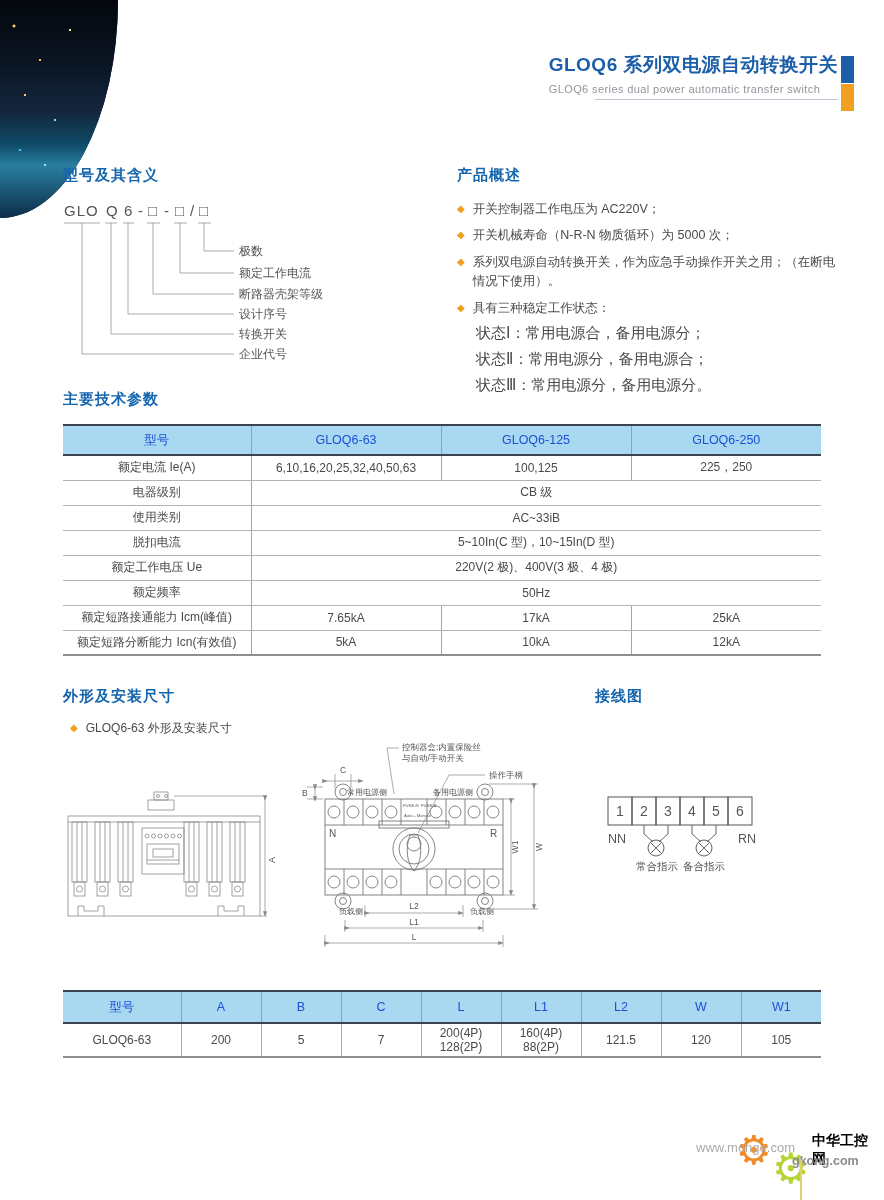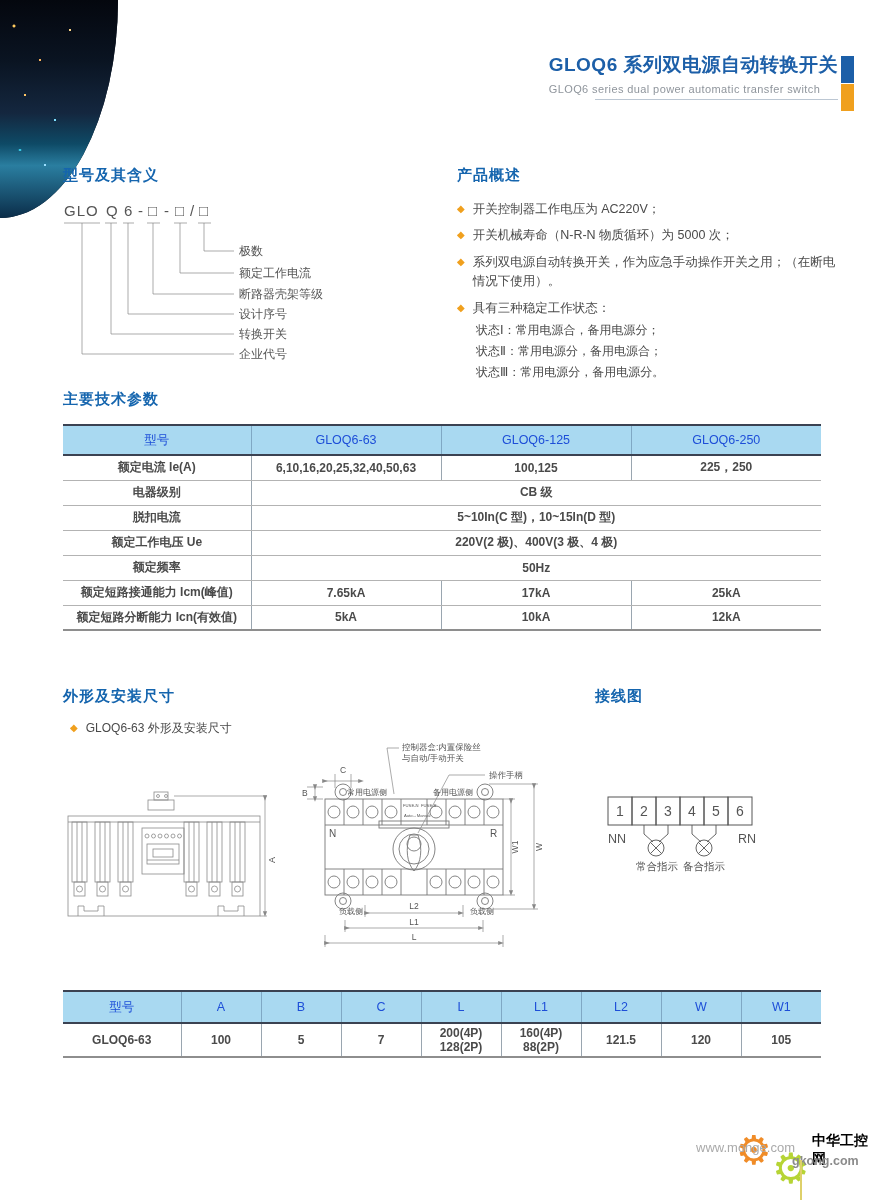--- a/index.html
+++ b/index.html
@@ -31,34 +31,33 @@
   .hdr-bar .b1{width:13px;height:27px;background:#1c5fa8;}
   .hdr-bar .b2{width:13px;height:27px;background:#f0a01e;margin-top:1px;}
   
   .sec-title{position:absolute;font-size:15px;font-weight:bold;color:#1565ae;letter-spacing:1px;}
   
   .ov{position:absolute;left:457px;top:200px;width:382px;}
   .ov-item{display:flex;margin-bottom:7px;}
   .diamond{color:#f0a01e;font-size:10px;line-height:17px;margin-right:8px;flex:0 0 auto;}
   .ov-text{font-size:12.5px;line-height:1.55;color:#4a4a4a;}
   .ov-states{margin-left:19px;}
-  .ov-state{font-size:12px;line-height:1.75;color:#4a4a4a;}
+  .ov-state{font-size:15px;line-height:1.75;color:#4a4a4a;}
   
   table.dt{position:absolute;border-collapse:collapse;table-layout:fixed;}
   table.dt th{
     background:#a9d9f1;color:#1d4ed8;font-size:12.5px;font-weight:normal;
     border-top:2px solid #3b4252;border-bottom:2px solid #3b4252;
     border-left:1px solid #7fa8c4;text-align:center;
   }
   table.dt th:first-child{border-left:none;}
   table.dt td{
     font-size:12px;color:#4a4a4a;text-align:center;
     border-bottom:1px solid #b3b3b3;border-left:1px solid #9aa6b0;
     white-space:pre-line;
-    font-weight:bold;
   }
   table.dt td:first-child{border-left:none;}
   table.dt tr:last-child td{border-bottom:2px solid #8e8e8e;}
   
   .outline-bullet{position:absolute;left:70px;top:719px;display:flex;}
   .outline-bullet .ov-text{font-size:12px;text-align:center;}
   
   svg{position:absolute;overflow:visible;}
   svg text{font-family:"Liberation Sans","DejaVu Sans",sans-serif;fill:#555;}
   .thin{stroke:#8a8a8a;stroke-width:.8;fill:none;}
@@ -160,20 +159,24 @@
     </tr>
     <tr style="height:25px;">
       <td>额定电流 Ie(A)</td>
       <td>6,10,16,20,25,32,40,50,63</td>
       <td>100,125</td>
       <td>225，250</td>
     </tr>
     <tr style="height:25px;">
       <td>电器级别</td>
       <td colspan="3">CB 级</td>
+    </tr>
+    <tr style="height:25px;">
+      <td>使用类别</td>
+      <td colspan="3">AC~33iB</td>
     </tr>
     <tr style="height:25px;">
       <td>脱扣电流</td>
       <td colspan="3">5~10In(C 型)，10~15In(D 型)</td>
     </tr>
     <tr style="height:25px;">
       <td>额定工作电压 Ue</td>
       <td colspan="3">220V(2 极)、400V(3 极、4 极)</td>
     </tr>
     <tr style="height:25px;">
@@ -429,21 +432,21 @@
       <th>B</th>
       <th>C</th>
       <th>L</th>
       <th>L1</th>
       <th>L2</th>
       <th>W</th>
       <th>W1</th>
     </tr>
     <tr style="height:34px;">
       <td>GLOQ6-63</td>
-      <td>100</td>
+      <td>200</td>
       <td>5</td>
       <td>7</td>
       <td>200(4P)
 128(2P)</td>
       <td>160(4P)
 88(2P)</td>
       <td>121.5</td>
       <td>120</td>
       <td>105</td>
     </tr>

